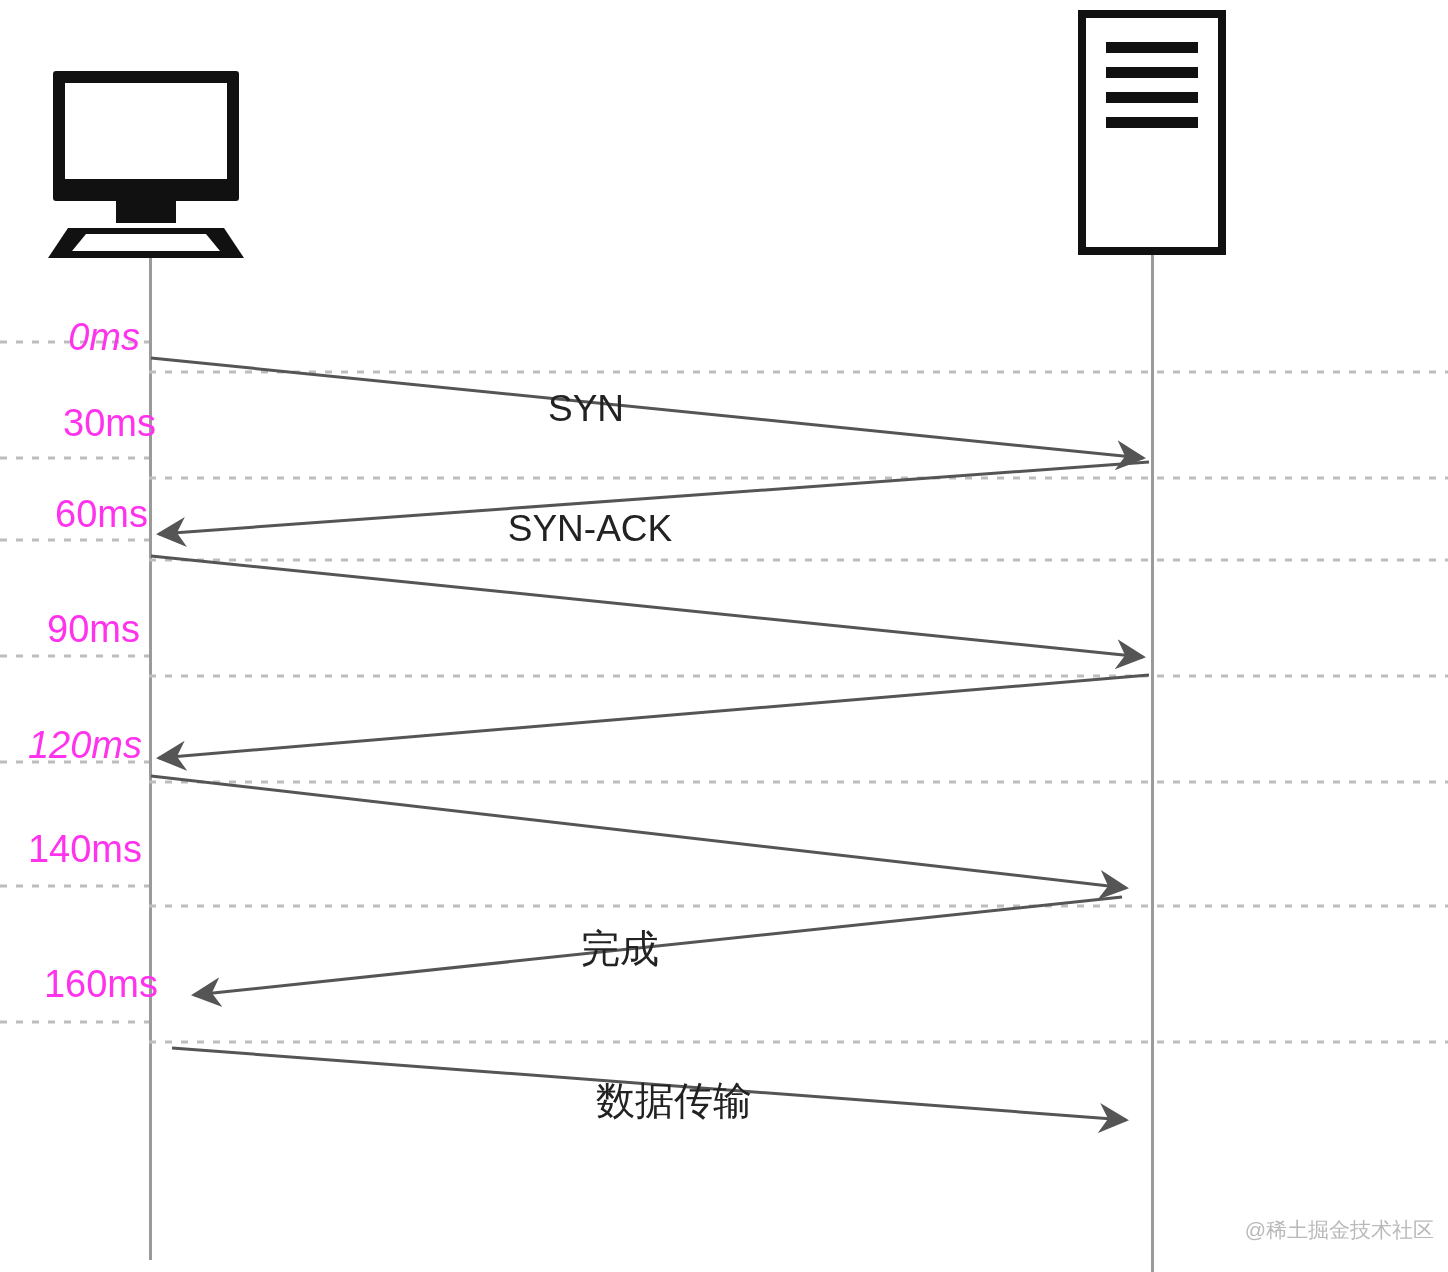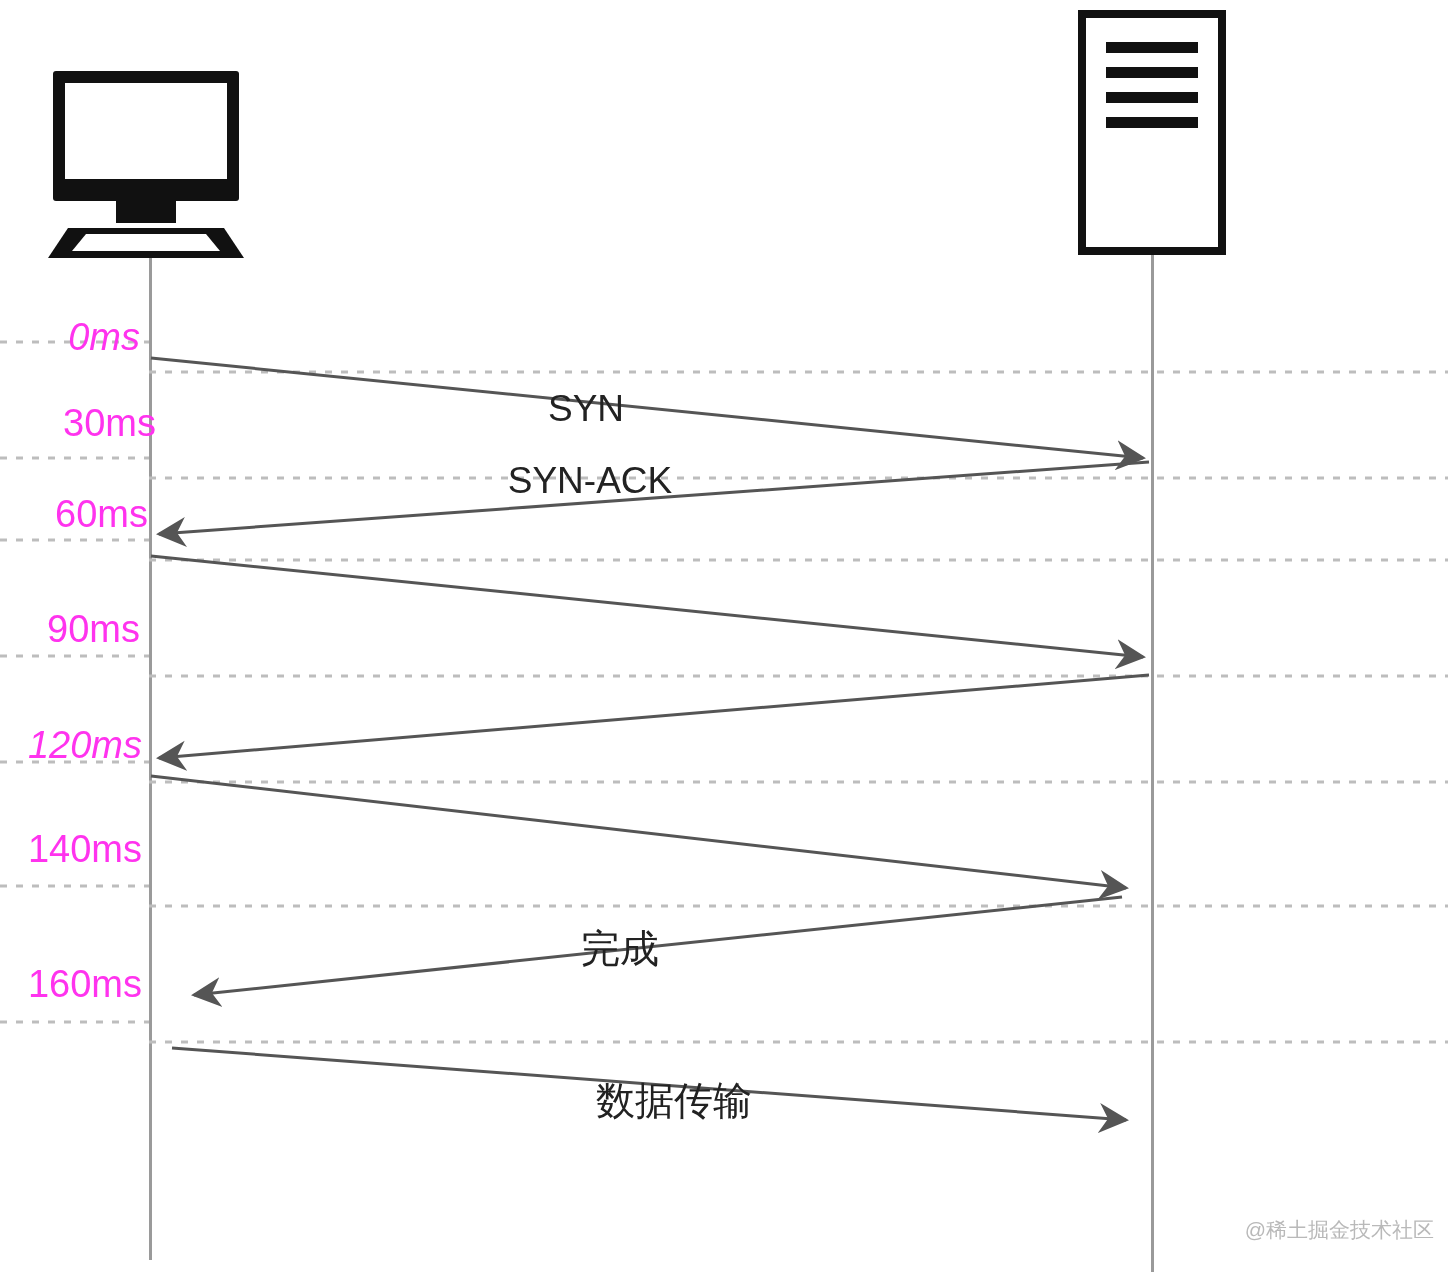--- a/index.html
+++ b/index.html
@@ -151,22 +151,22 @@
       <path class="arrow-line" d="M172,1048 L1126,1120" marker-end="url(#arrowhead)"></path>
     </g>
   </svg>
 
   <div class="time-label" style="left:0; top:318px; width:140px;font-style:italic;">0ms</div>
   <div class="time-label" style="left:16px; top:404px; width:140px;">30ms</div>
   <div class="time-label" style="left:8px; top:495px; width:140px;">60ms</div>
   <div class="time-label" style="left:0; top:610px; width:140px;">90ms</div>
   <div class="time-label" style="left:0; top:726px; width:142px;font-style:italic;">120ms</div>
   <div class="time-label" style="left:0; top:830px; width:142px;">140ms</div>
-  <div class="time-label" style="left:0; top:965px; width:142px;">160ms</div>
+  <div class="time-label" style="left:0; top:965px; width:142px;padding-left:16px;">160ms</div>
 
   <div class="msg-label" style="left:586px; top:408px;">SYN</div>
-  <div class="msg-label" style="left:590px; top:480px;">SYN-ACK</div>
+  <div class="msg-label" style="left:590px; top:528px;">SYN-ACK</div>
   <div class="msg-label cjk" style="left:620px; top:948px;">完成</div>
   <div class="msg-label cjk" style="left:674px; top:1100px;">数据传输</div>
 
   <div class="watermark">@稀土掘金技术社区</div>
 
 </div>
 
 </body></html>

